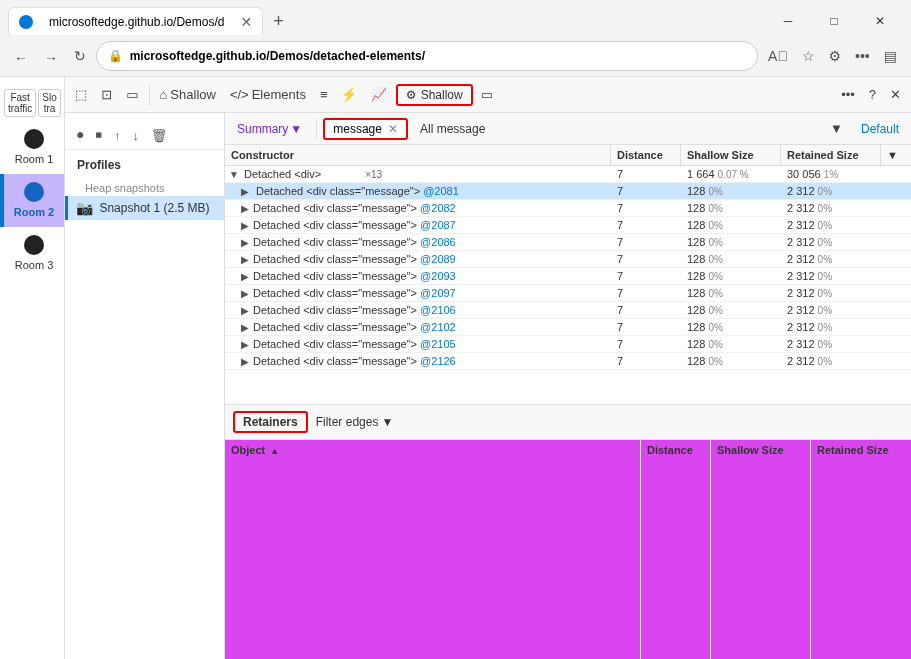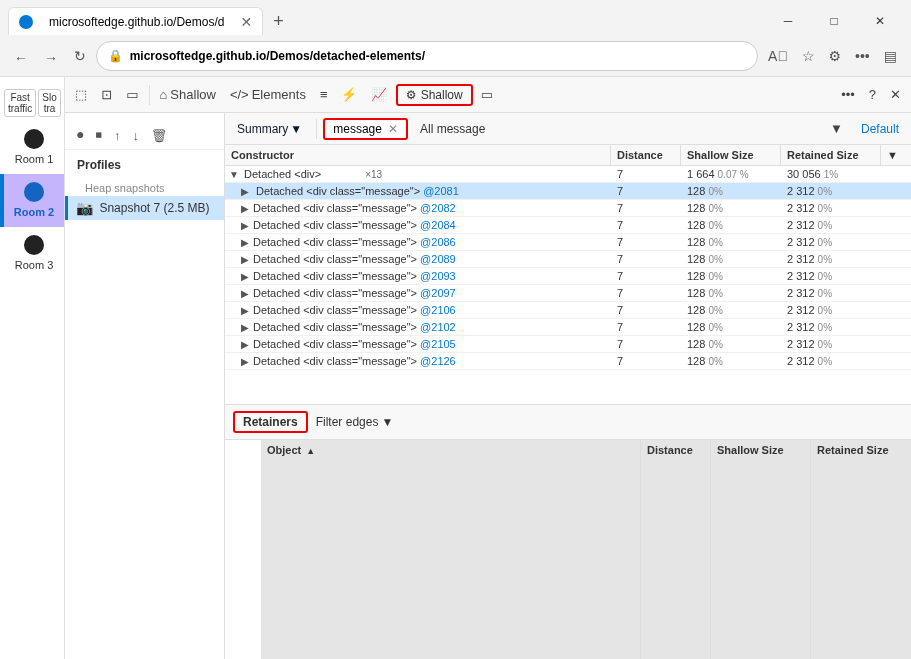--- a/index.html
+++ b/index.html
@@ -41,21 +41,21 @@
     
     .dt-toolbar { display: flex; align-items: center; border-bottom: 1px solid #ddd; height: 36px; padding: 0 4px; gap: 2px; background: #f8f8f8; }
     .dt-tool-btn { background: none; border: none; cursor: pointer; padding: 4px 6px; font-size: 13px; color: #444; border-radius: 3px; display: flex; align-items: center; gap: 3px; }
     .dt-tool-btn.active { border: 2px solid #e00; border-radius: 3px; }
     .dt-separator { width: 1px; height: 20px; background: #ddd; margin: 0 2px; }
     .memory-btn { display: flex; align-items: center; gap: 4px; background: none; border: 2px solid #e00; border-radius: 3px; padding: 2px 8px; cursor: pointer; font-size: 12px; color: #333; }
     .dt-spacer { flex: 1; }
 
     
     .dt-toolbar2 { display: flex; align-items: center; border-bottom: 1px solid #ddd; height: 32px; padding: 0 4px; gap: 4px; background: #f8f8f8; }
-    .summary-btn { display: flex; align-items: center; gap: 2px; background: none; border: none; cursor: pointer; font-size: 12px; color: #0f172a; padding: 4px 8px; }
+    .summary-btn { display: flex; align-items: center; gap: 2px; background: none; border: none; cursor: pointer; font-size: 12px; color: #6d28d9; padding: 4px 8px; }
     .filter-tag-red { display: flex; align-items: center; gap: 4px; background: #fff; border: 2px solid #e00; border-radius: 3px; padding: 2px 8px; font-size: 12px; }
     .filter-x { cursor: pointer; color: #888; margin-left: 2px; }
     .all-objects-btn { background: none; border: none; cursor: pointer; font-size: 12px; color: #333; padding: 4px 8px; }
     .dt-toolbar2-spacer { flex: 1; }
     .default-btn { background: none; border: none; cursor: pointer; font-size: 12px; color: #0078d4; padding: 4px 8px; }
 
     
     .upper-table { flex: 1; overflow-y: auto; overflow-x: hidden; }
     .table-header { display: grid; grid-template-columns: 1fr 70px 100px 100px 30px; border-bottom: 1px solid #ddd; background: #f8f8f8; position: sticky; top: 0; }
     .th { padding: 4px 6px; font-size: 11px; font-weight: 600; color: #333; border-right: 1px solid #ddd; white-space: nowrap; overflow: hidden; text-overflow: ellipsis; }
@@ -186,21 +186,21 @@
           <button class="profile-tool-btn">⏺</button>
           <button class="profile-tool-btn">⏹</button>
           <button class="profile-tool-btn">↑</button>
           <button class="profile-tool-btn">↓</button>
           <button class="profile-tool-btn">🗑</button>
         </div>
         <span class="profiles-label">Profiles</span>
         <span class="heap-section-label">Heap snapshots</span>
         <div class="snapshot-item">
           <span class="snapshot-icon">📷</span>
-          <span class="snapshot-label">Snapshot 7 (2.5 MB)</span>
+          <span class="snapshot-label">Snapshot 1 (2.5 MB)</span>
         </div>
       </div>
 
       <div style="flex:1;display:flex;flex-direction:column;overflow:hidden;">
 
         <div class="dt-toolbar2">
           <button class="summary-btn">
             <span>Summary</span>
             <span>▼</span>
           </button>
@@ -252,21 +252,21 @@
           </div>
 
           <div class="table-row">
             <div class="td td-constructor" style="padding-left:16px;"><span class="expand-arrow">▶</span>Detached &lt;div class="message"&gt;<span class="link-blue"> @2082</span></div>
             <div class="td">7</div>
               <div class="td">128 <span class="pct-text">0%</span></div>
               <div class="td">2 312 <span class="pct-text">0%</span></div>
               <div class="td"></div>
           </div>
           <div class="table-row">
-            <div class="td td-constructor" style="padding-left:16px;"><span class="expand-arrow">▶</span>Detached &lt;div class="message"&gt;<span class="link-blue"> @2084</span></div>
+            <div class="td td-constructor" style="padding-left:16px;"><span class="expand-arrow">▶</span>Detached &lt;div class="message"&gt;<span class="link-blue"> @2087</span></div>
             <div class="td">7</div>
               <div class="td">128 <span class="pct-text">0%</span></div>
               <div class="td">2 312 <span class="pct-text">0%</span></div>
               <div class="td"></div>
           </div>
           <div class="table-row">
             <div class="td td-constructor" style="padding-left:16px;"><span class="expand-arrow">▶</span>Detached &lt;div class="message"&gt;<span class="link-blue"> @2086</span></div>
             <div class="td">7</div>
               <div class="td">128 <span class="pct-text">0%</span></div>
               <div class="td">2 312 <span class="pct-text">0%</span></div>
@@ -325,21 +325,21 @@
 
         <div class="tables-divider">
           <button class="retainers-btn">Retainers</button>
           <button class="filter-edges-btn">
             <span>Filter edges</span>
             <span>▼</span>
           </button>
         </div>
 
         <div class="lower-table">
-          <div class="table-header lower-table" style="display:grid;grid-template-columns:1fr 70px 100px 100px;border-bottom:1px solid #ddd;background:#e5e5e5;position:sticky;top:0;margin-left:36px;">
+          <div class="table-header lower-table" style="display:grid;grid-template-columns:1fr 70px 100px 100px;border-bottom:1px solid #ddd;background:#d946ef;position:sticky;top:0;">
             <div class="th">Object <span class="sort-arrow">▲</span></div>
             <div class="th">Distance</div>
             <div class="th">Shallow Size</div>
             <div class="th">Retained Size</div>
           </div>
 
         </div>
       </div>
     </div>
   </div>

